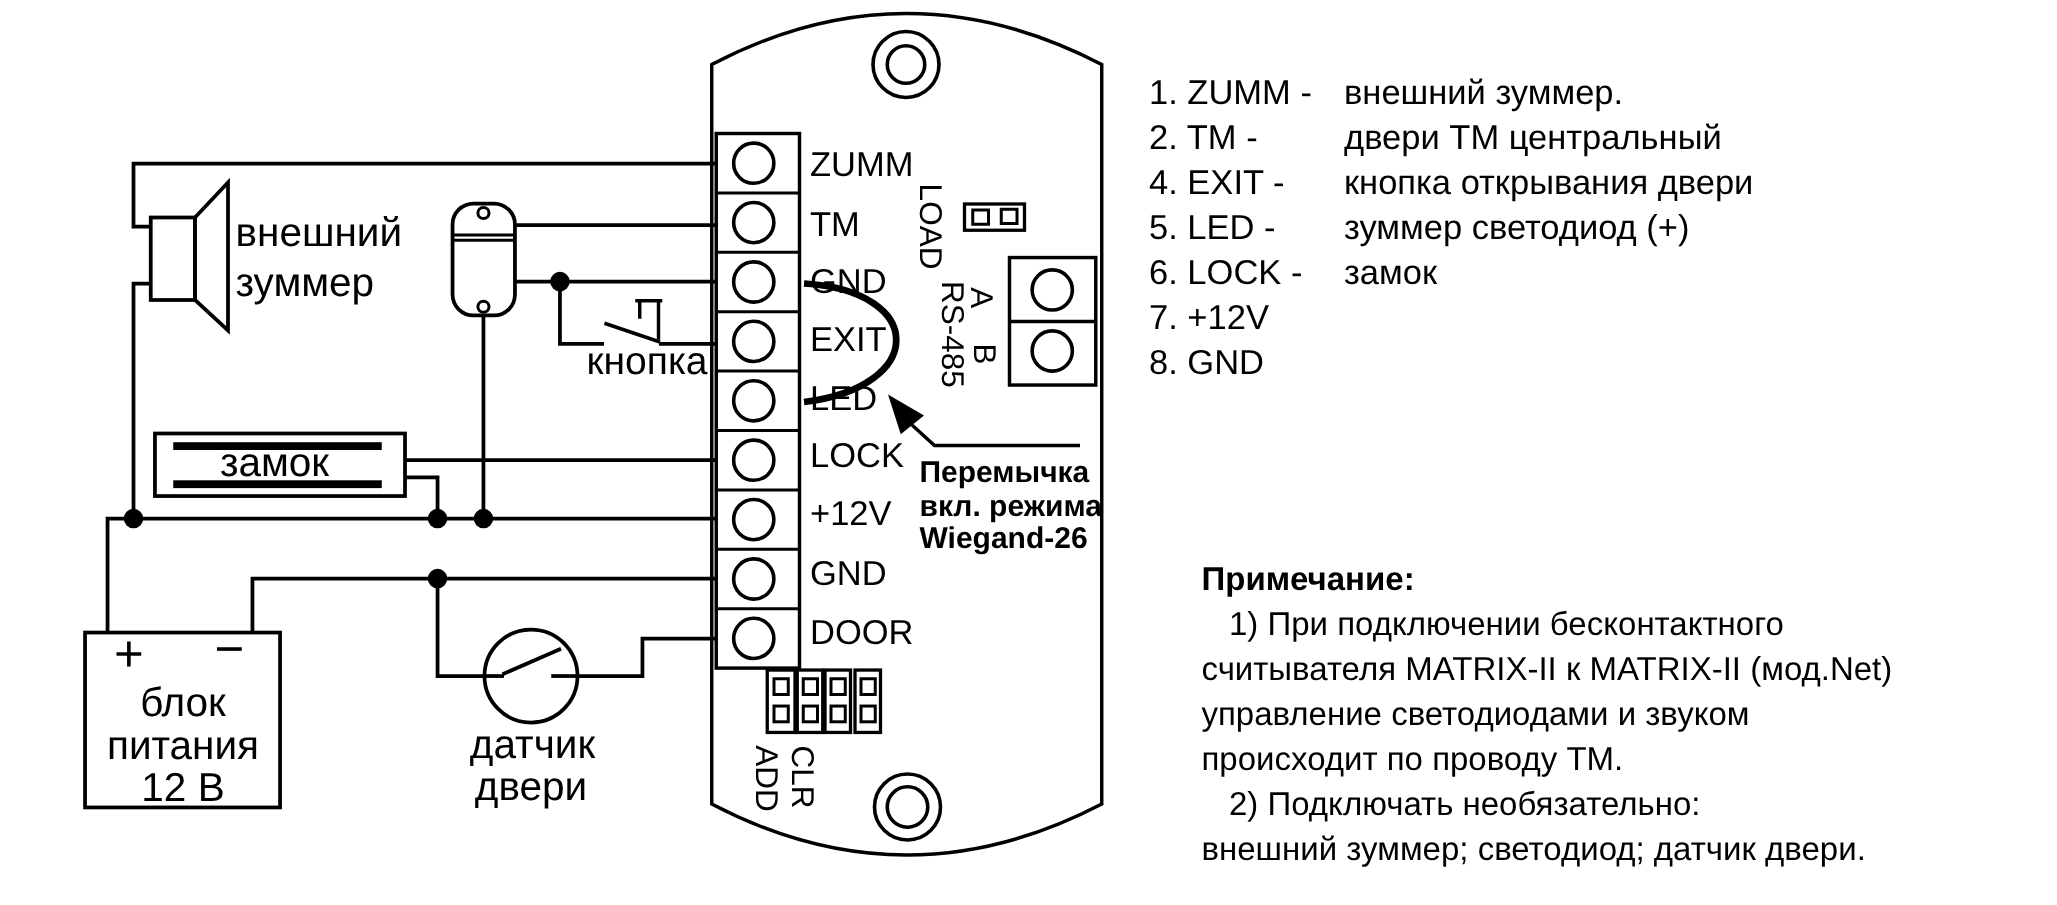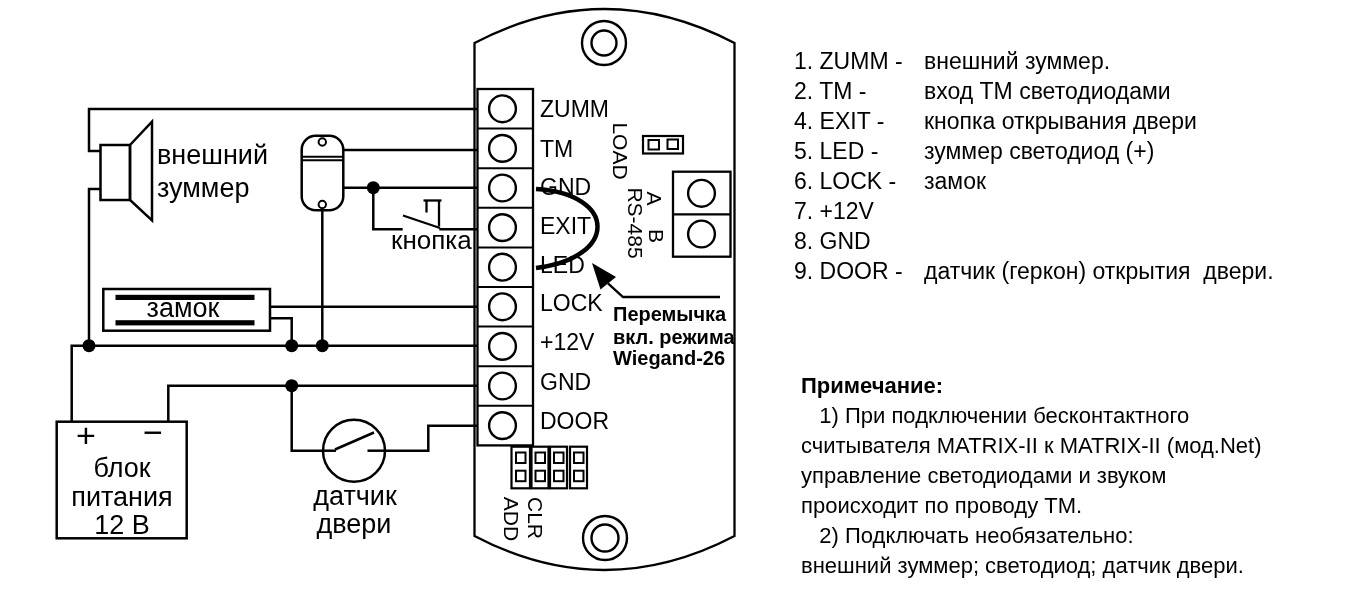--- a/index.html
+++ b/index.html
@@ -6,21 +6,21 @@
   #stage{position:relative;width:1371px;height:603px;background:#ffffff;overflow:hidden;
          font-family:"Liberation Sans",sans-serif;color:#000;}
   svg{position:absolute;left:0;top:0;}
   svg text{font-family:"Liberation Sans",sans-serif;fill:#000;}
   .lbl{font-size:23px;}
   .big{font-size:27px;}
   .btnlbl{font-size:26px;}
   .vtext{font-size:21px;}
   .ann{font-size:20px;font-weight:bold;}
   .sign{font-size:34px;}
-  .legend{position:absolute;left:794px;top:46px;font-size:23px;line-height:30px;}
+  .legend{position:absolute;left:766px;top:46px;font-size:23px;line-height:30px;}
   .legend-row{white-space:pre;}
   .legend-term{display:inline-block;width:130px;}
   .note{position:absolute;left:801px;top:371px;font-size:22px;line-height:30px;}
   .note-title{font-weight:bold;}
   .note-line{white-space:pre;}
 </style>
 </head>
 <body>
 
 <div id="stage">
@@ -195,27 +195,26 @@
       <polygon points="592,263 616,277 600.5,289.5" fill="#000"></polygon>
       <polyline points="608,283.3 623,297 720,297" fill="none" stroke="#000" stroke-width="2.3"></polyline>
       <text class="ann" x="613" y="321">Перемычка</text>
       <text class="ann" x="613" y="344">вкл. режима</text>
       <text class="ann" x="613" y="365">Wiegand-26</text>
     </g>
   </svg>
 
   <div class="legend">
     <div class="legend-row"><span class="legend-term">1. ZUMM -</span><span>внешний зуммер.</span></div>
-    <div class="legend-row"><span class="legend-term">2. TM -</span><span>вход ТМ светодиодами</span></div>
+    <div class="legend-row"><span class="legend-term">2. TM -</span><span>двери ТМ центральный</span></div>
     <div class="legend-row"><span class="legend-term">4. EXIT -</span><span>кнопка открывания двери</span></div>
     <div class="legend-row"><span class="legend-term">5. LED -</span><span>зуммер светодиод (+)</span></div>
     <div class="legend-row"><span class="legend-term">6. LOCK -</span><span>замок</span></div>
     <div class="legend-row"><span class="legend-term">7. +12V</span><span></span></div>
     <div class="legend-row"><span class="legend-term">8. GND</span><span></span></div>
-    <div class="legend-row"><span class="legend-term">9. DOOR -</span><span>датчик (геркон) открытия  двери.</span></div>
   </div>
 
   <div class="note">
     <div class="note-title">Примечание:</div>
     <div class="note-line">   1) При подключении бесконтактного</div>
     <div class="note-line">считывателя MATRIX-II к MATRIX-II (мод.Net)</div>
     <div class="note-line">управление светодиодами и звуком</div>
     <div class="note-line">происходит по проводу ТМ.</div>
     <div class="note-line">   2) Подключать необязательно:</div>
     <div class="note-line">внешний зуммер; светодиод; датчик двери.</div>

